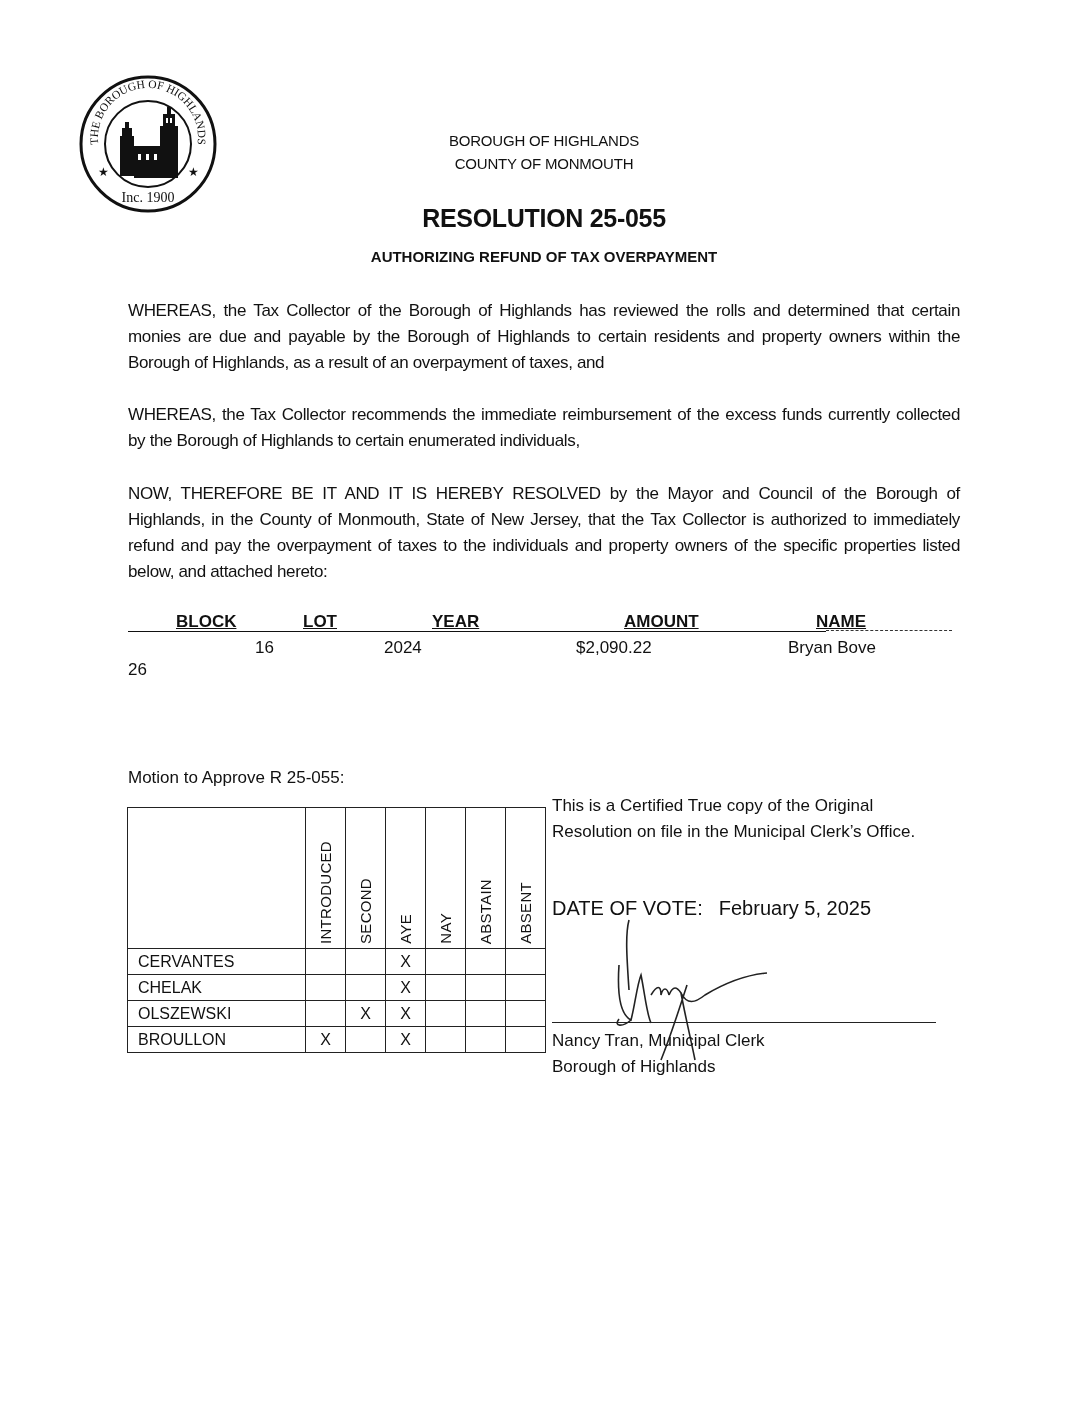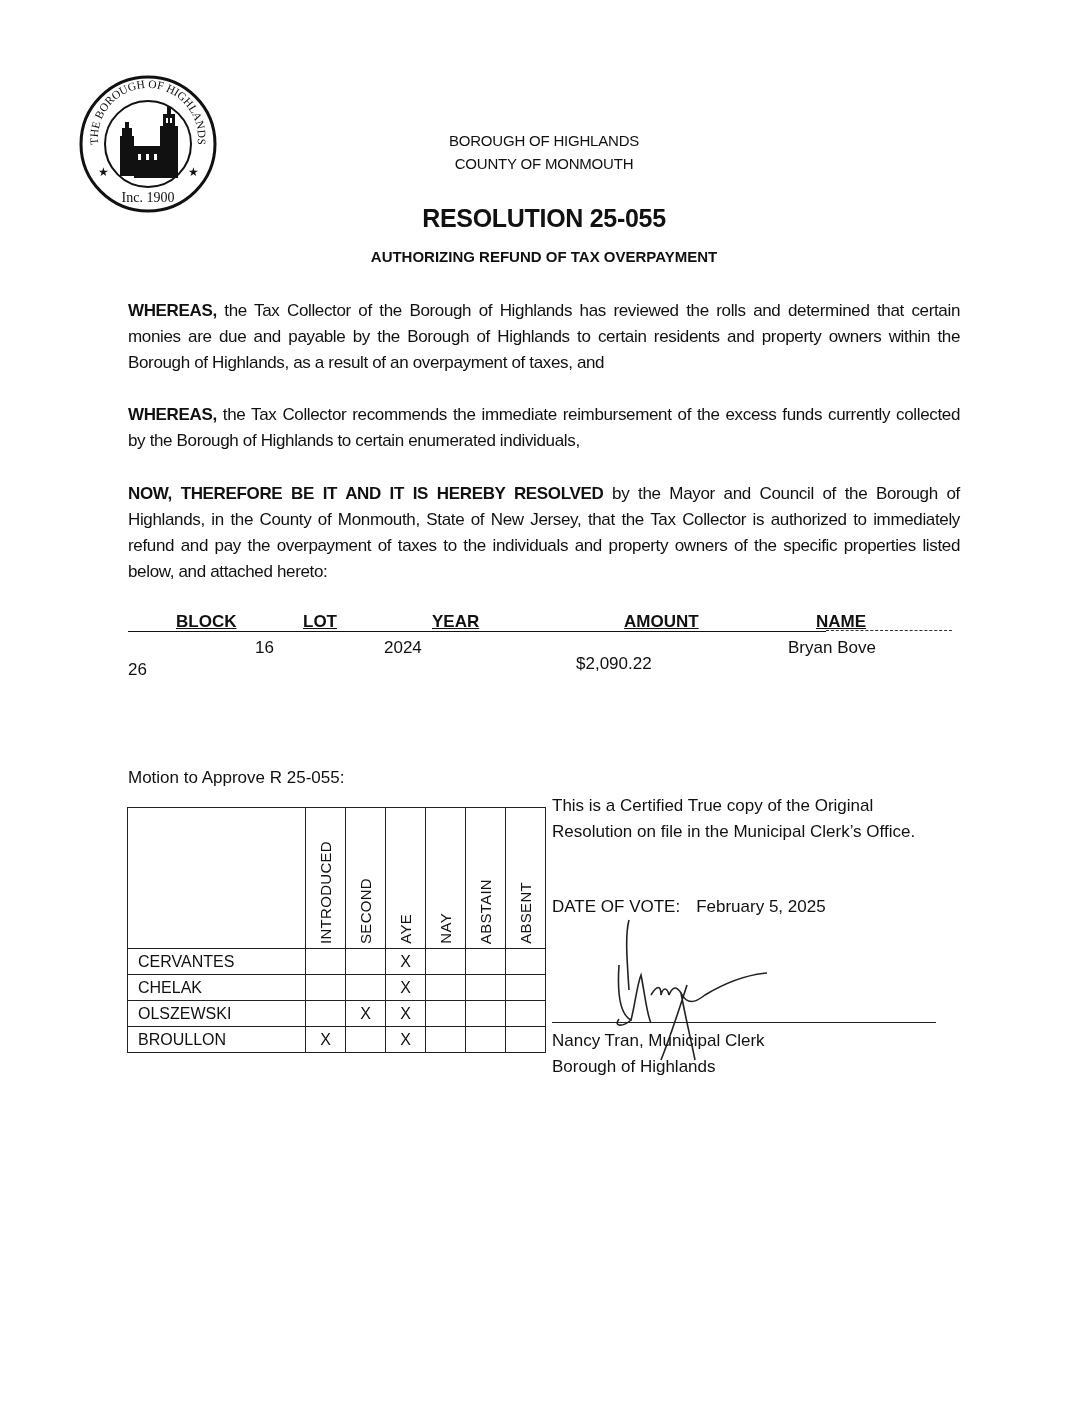--- a/index.html
+++ b/index.html
@@ -4,34 +4,34 @@
 <style>
   html, body { margin: 0; padding: 0; background: #ffffff; }
   body { width: 1088px; height: 1408px; position: relative; overflow: hidden;
          font-family: "Liberation Sans", sans-serif; color: #111; }
   .abs { position: absolute; }
   .seal { left: 78px; top: 74px; width: 140px; height: 140px; }
   .hdr-line { left: 0; width: 1088px; text-align: center; font-size: 15px; letter-spacing: -0.2px; }
   .title { left: 0; width: 1088px; text-align: center; top: 204px; font-size: 25px; font-weight: bold; letter-spacing: -0.3px; }
   .subtitle { left: 0; width: 1088px; text-align: center; top: 248px; font-size: 15px; font-weight: bold; }
   .para { left: 128px; width: 832px; font-size: 17px; line-height: 26px; text-align: justify; letter-spacing: -0.35px; }
-  .para b { font-weight: bold; }
+  .para b { font-weight: normal; }
   .refund-hdr { top: 612px; font-size: 17px; font-weight: bold; text-decoration: underline; margin-left: 48px; }
   .refund-row { top: 638px; font-size: 17px; }
   .name-underline { top: 630px; left: 826px; width: 126px; border-bottom: 1px dashed #333; height: 0; }
   .motion { left: 128px; top: 768px; font-size: 17px; }
   table.vote { position: absolute; left: 127px; top: 807px; border-collapse: collapse; font-size: 16px; }
   table.vote td { border: 1.5px solid #222; padding: 0; }
   table.vote td.namecol { width: 167px; padding-left: 10px; text-align: left; }
   table.vote td.vcol { width: 39px; text-align: center; }
   table.vote tr.head td { height: 140px; vertical-align: bottom; }
   table.vote tr.body td { height: 25px; }
   .vhead { display: inline-block; writing-mode: vertical-rl; transform: rotate(180deg); padding-bottom: 6px; font-size: 15px; letter-spacing: 0.3px; }
   .cert { left: 552px; top: 793px; font-size: 17px; line-height: 26px; width: 380px; }
-  .date { left: 552px; top: 897px; font-size: 17px; }
+  .date { left: 552px; top: 897px; font-size: 20px; }
   .date .v { margin-left: 16px; }
   .sigline { left: 552px; top: 1022px; width: 384px; border-bottom: 1.5px solid #222; height: 0; }
   .signame { left: 552px; top: 1028px; font-size: 17px; line-height: 26px; }
   .signature { left: 595px; top: 915px; width: 190px; height: 150px; }
 </style>
 </head>
 <body>
 
 <svg class="abs seal" viewBox="0 0 140 140">
   <defs>
@@ -85,21 +85,21 @@
   <div class="abs refund-hdr" style="left:384px;">YEAR</div>
   <div class="abs refund-hdr" style="left:576px;">AMOUNT</div>
   <div class="abs refund-hdr" style="left:768px;">NAME</div>
   <div class="abs" style="top:631px; left:128px; width:698px; border-bottom:1.5px solid #111;"></div>
   <div class="abs name-underline"></div>
 
   <div>
     <div class="abs refund-row" style="left:128px;margin-top:22px;">26</div>
     <div class="abs refund-row" style="left:255px;">16</div>
     <div class="abs refund-row" style="left:384px;">2024</div>
-    <div class="abs refund-row" style="left:576px;margin-top:16px;">$2,090.22</div>
+    <div class="abs refund-row" style="left:576px;">$2,090.22</div>
     <div class="abs refund-row" style="left:788px;">Bryan Bove</div>
   </div>
 </div>
 
 <div class="abs motion">Motion to Approve R 25-055:</div>
 
 <table class="vote">
   <tbody>
       <tr class="head">
     <td class="namecol"></td>

